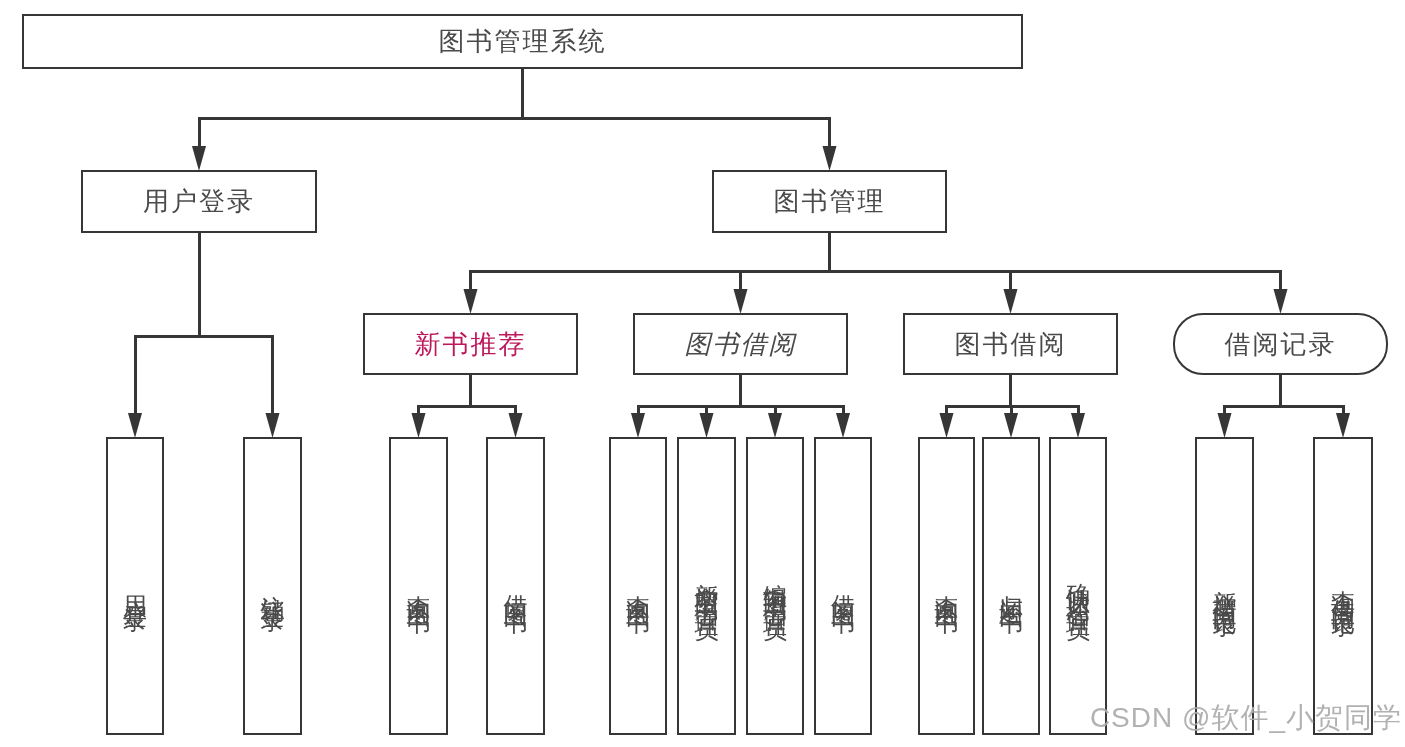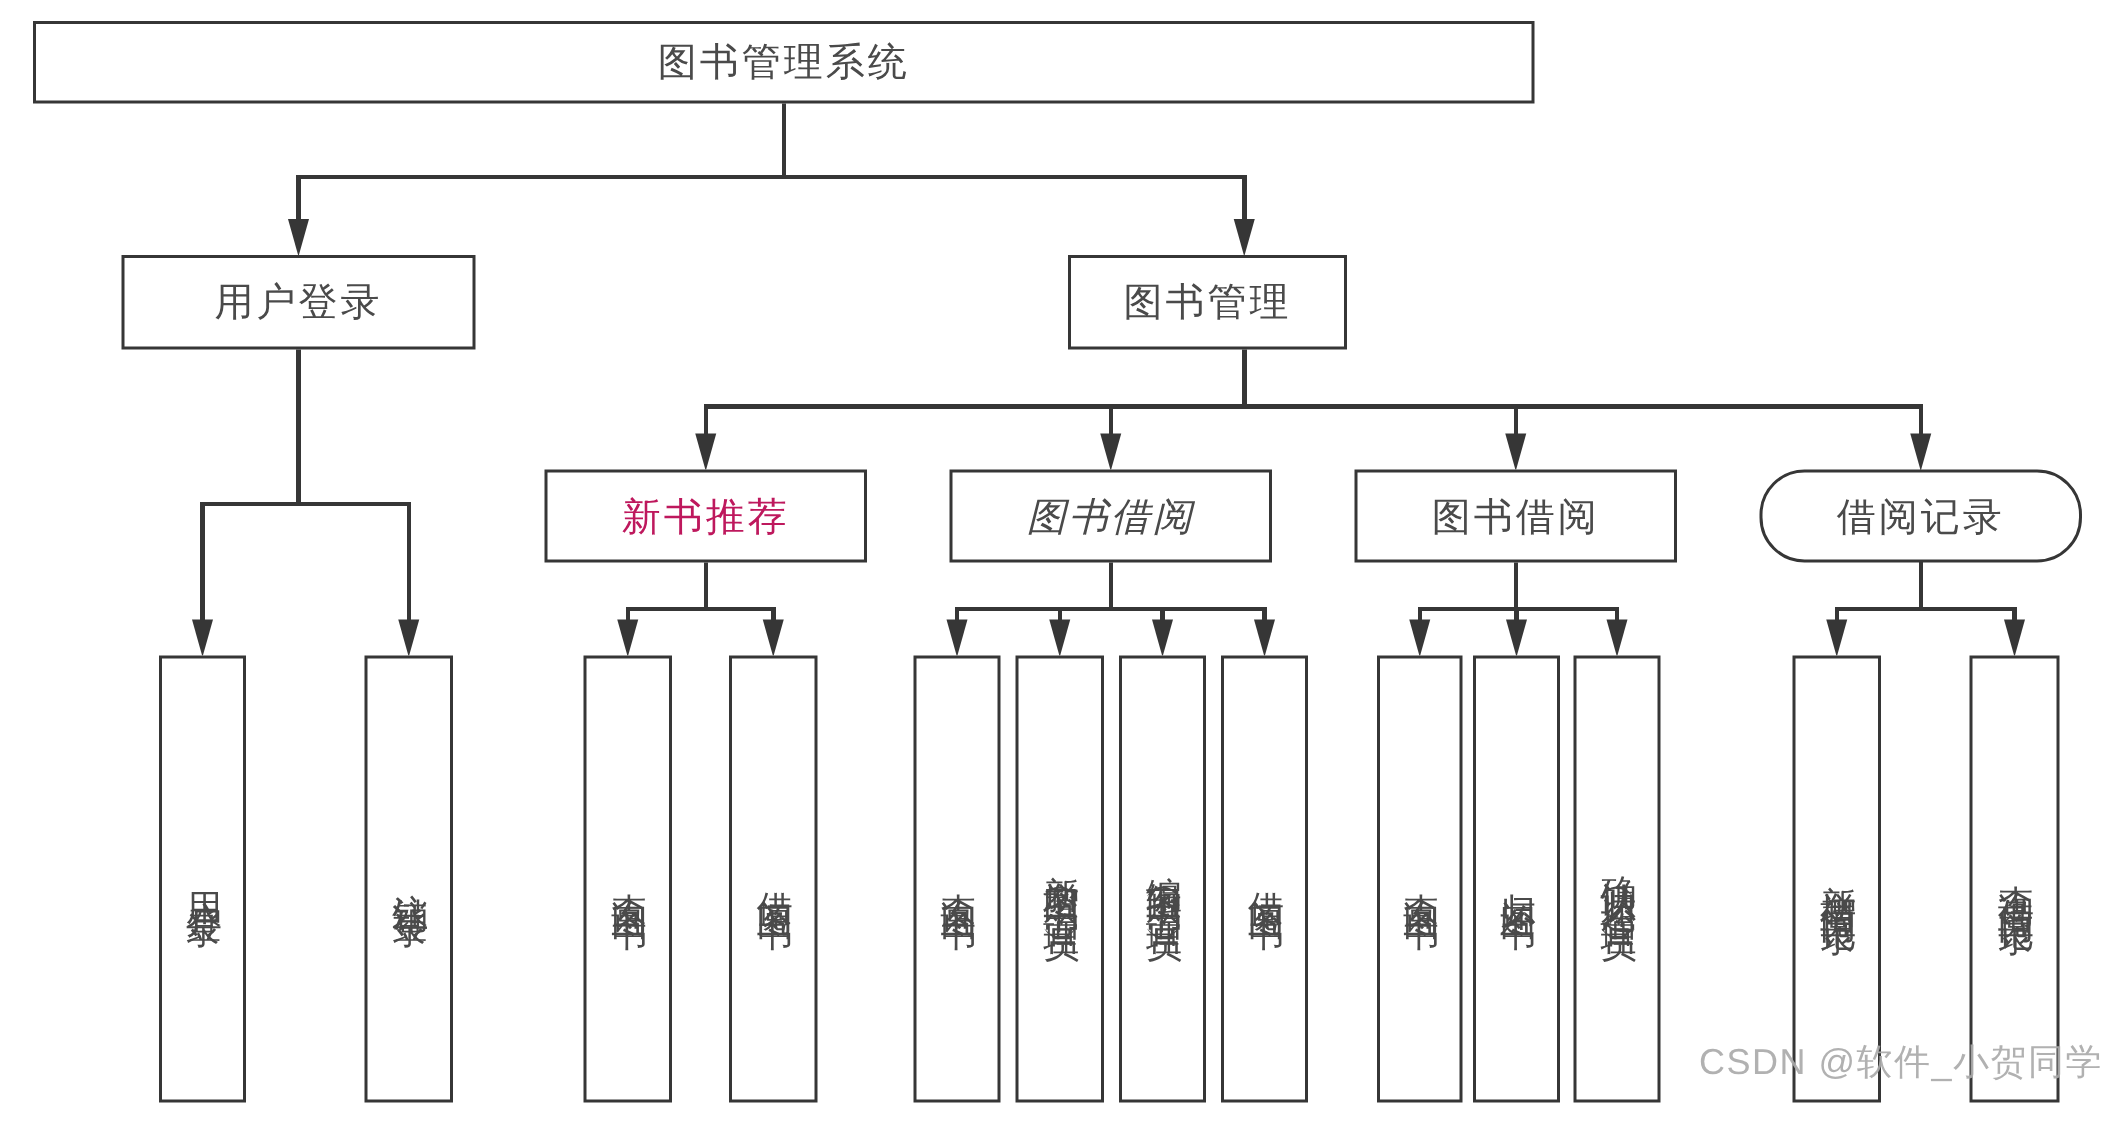--- a/index.html
+++ b/index.html
@@ -43,22 +43,22 @@
   }
   .node.vertical .label {
     writing-mode: vertical-rl;
     text-orientation: mixed;
     font-size: 24px;
     letter-spacing: 5px;
   }
   #watermark {
     position: absolute;
     right: 3px;
-    bottom: 23px;
-    font-size: 24px;
+    bottom: 10px;
+    font-size: 28px;
     letter-spacing: 1px;
     color: #ababab;
     opacity: 0.92;
     z-index: 5;
     white-space: nowrap;
   }
 </style>
 </head>
 <body>
 
@@ -117,21 +117,21 @@
       <line x1="1343" y1="406" x2="1343" y2="417" stroke="#363636" stroke-width="3" shape-rendering="crispEdges"></line>
       <polygon points="1336,413 1350,413 1343,438" fill="#363636"></polygon>
     </svg>
   <div id="nodes">
       <div class="node horizontal" style="left: 22px; top: 14px; width: 1001px; height: 55px; border-color: rgb(54, 54, 54); background: rgb(255, 255, 255);">
         <span class="label" style="color: rgb(74, 74, 74);">图书管理系统</span>
       </div>
       <div class="node horizontal" style="left: 81px; top: 170px; width: 236px; height: 63px; border-color: rgb(54, 54, 54); background: rgb(255, 255, 255);">
         <span class="label" style="color: rgb(74, 74, 74);">用户登录</span>
       </div>
-      <div class="node horizontal" style="left: 712px; top: 170px; width: 186px; height: 63px; border-color: rgb(54, 54, 54); background: rgb(255, 255, 255);">
+      <div class="node horizontal" style="left: 712px; top: 170px; width: 235px; height: 63px; border-color: rgb(54, 54, 54); background: rgb(255, 255, 255);">
         <span class="label" style="color: rgb(74, 74, 74);">图书管理</span>
       </div>
       <div class="node horizontal" style="left: 363px; top: 313px; width: 215px; height: 62px; border-color: rgb(54, 54, 54); background: rgb(255, 255, 255);">
         <span class="label" style="color: #be185d;">新书推荐</span>
       </div>
       <div class="node horizontal" style="left: 633px; top: 313px; width: 215px; height: 62px; border-color: rgb(54, 54, 54); background: rgb(255, 255, 255); font-style: italic;">
         <span class="label" style="color: rgb(74, 74, 74);">图书借阅</span>
       </div>
       <div class="node horizontal" style="left: 903px; top: 313px; width: 215px; height: 62px; border-color: rgb(54, 54, 54); background: rgb(255, 255, 255);">
         <span class="label" style="color: rgb(74, 74, 74);">图书借阅</span>

